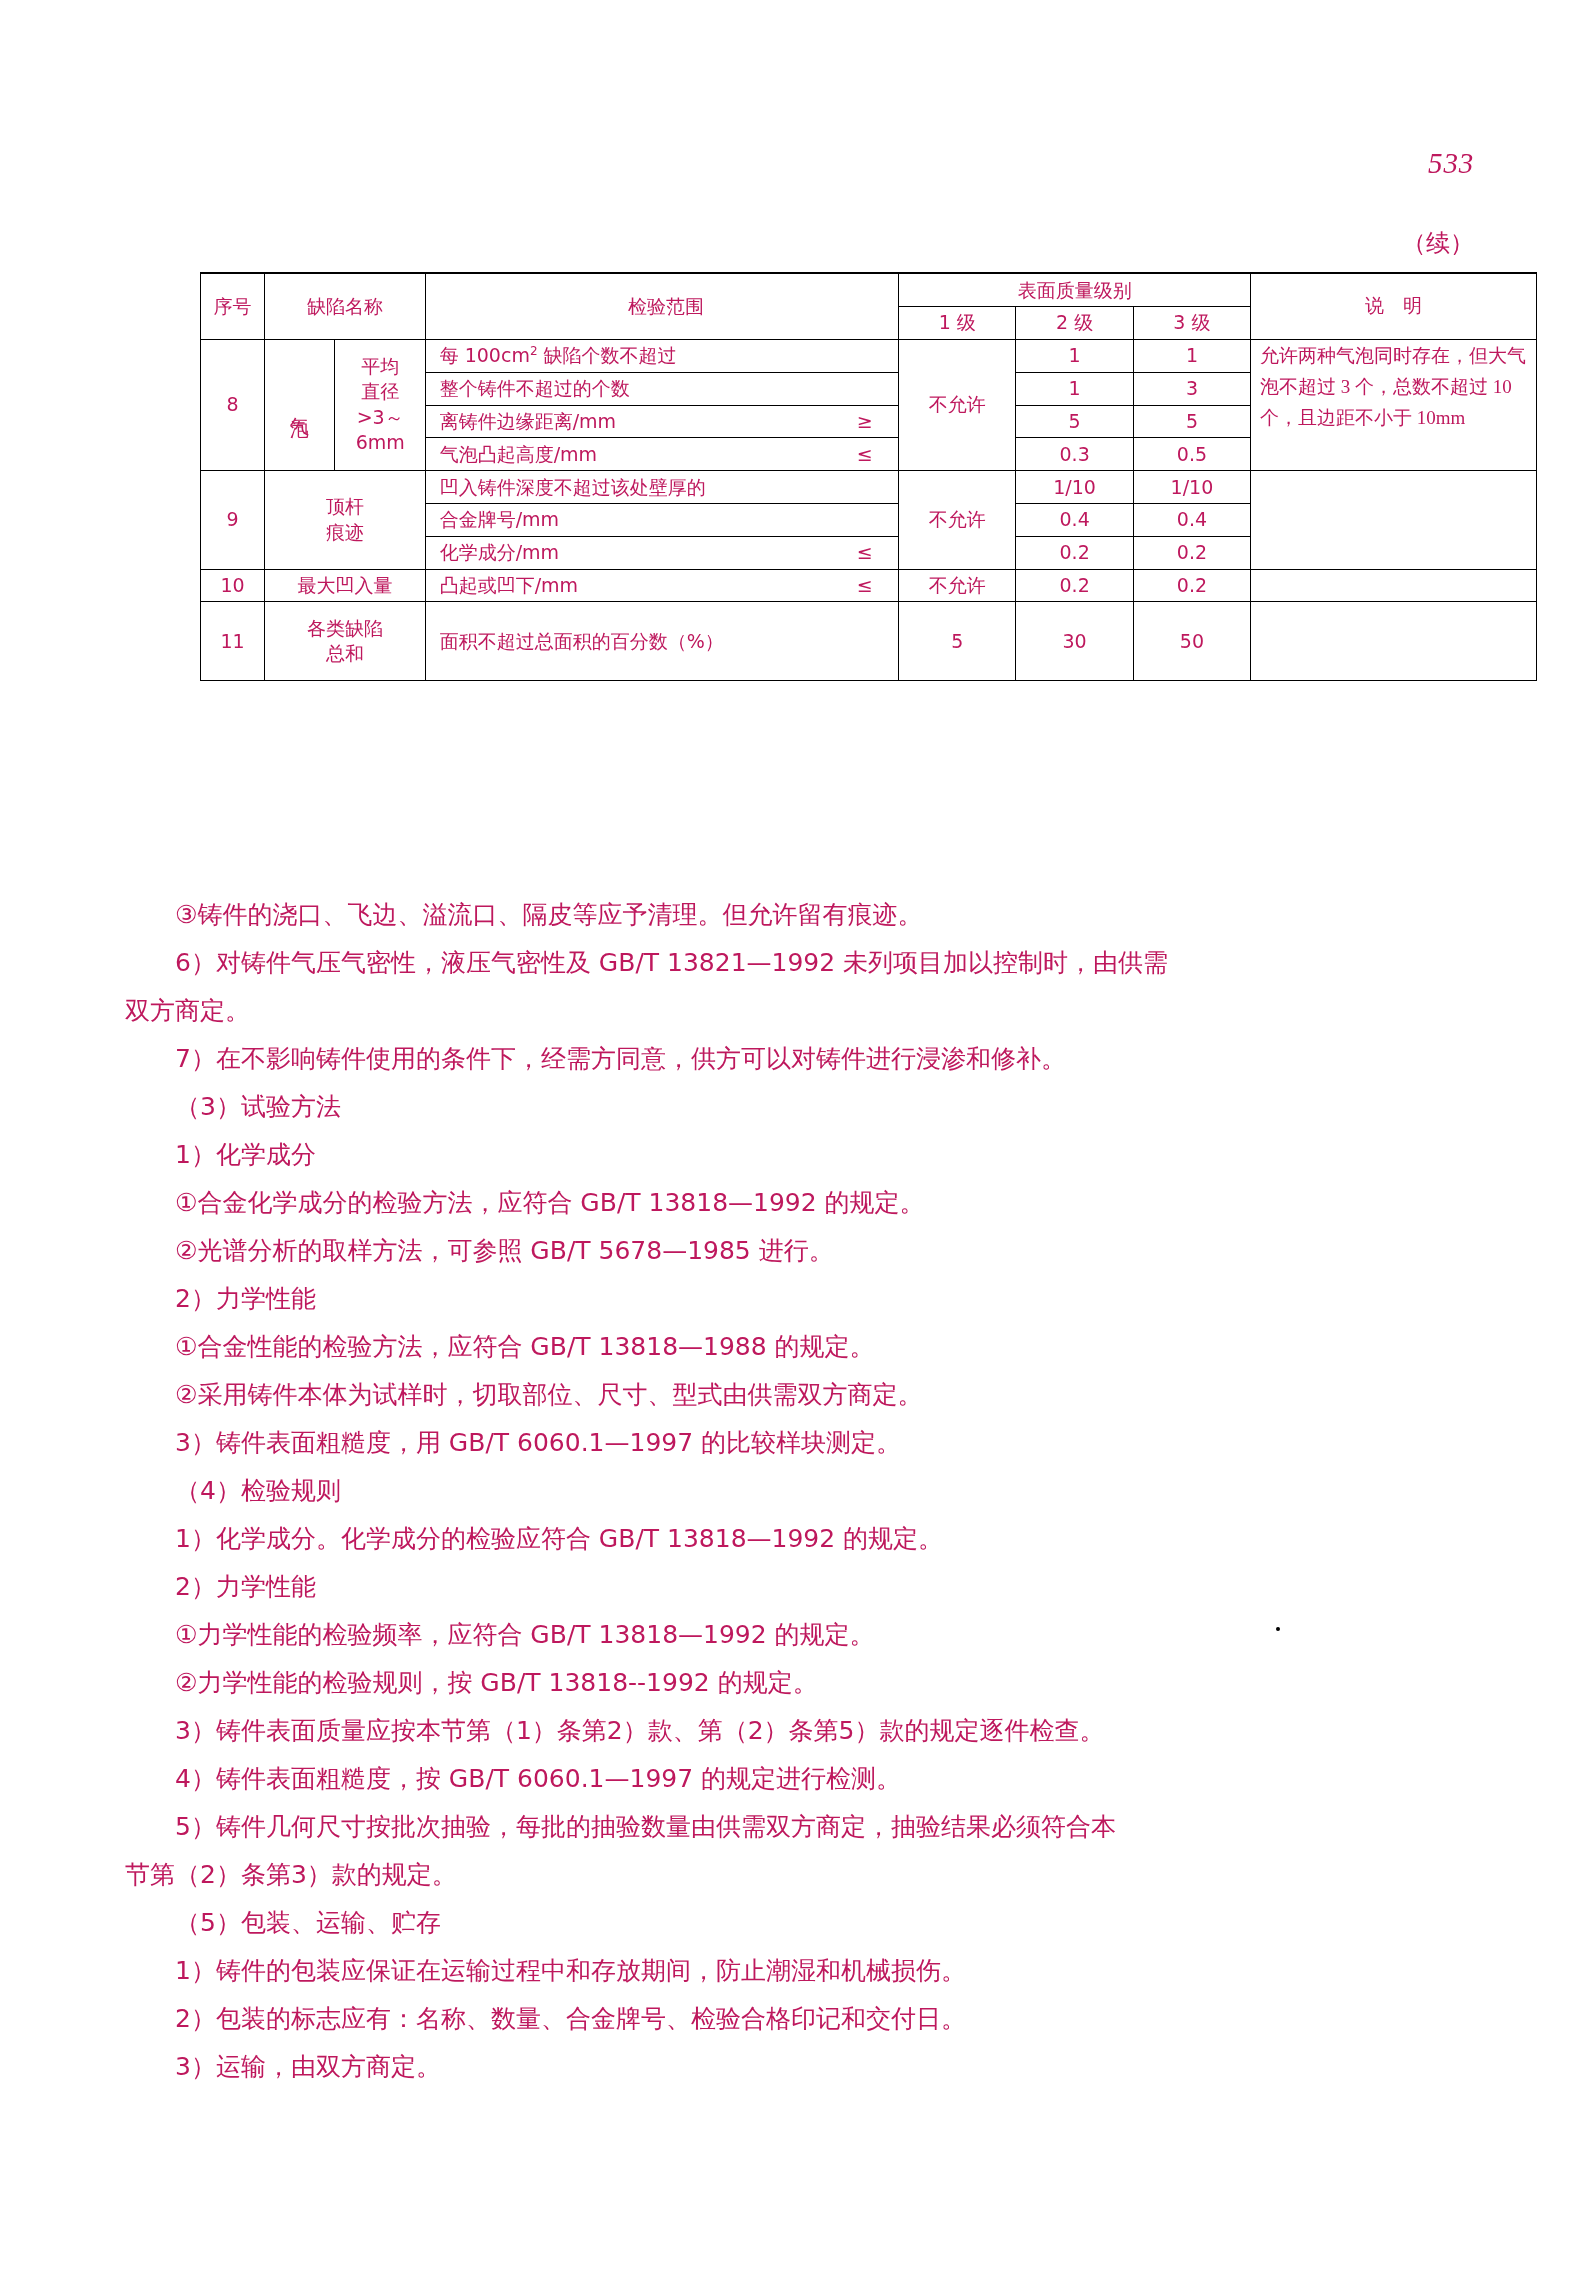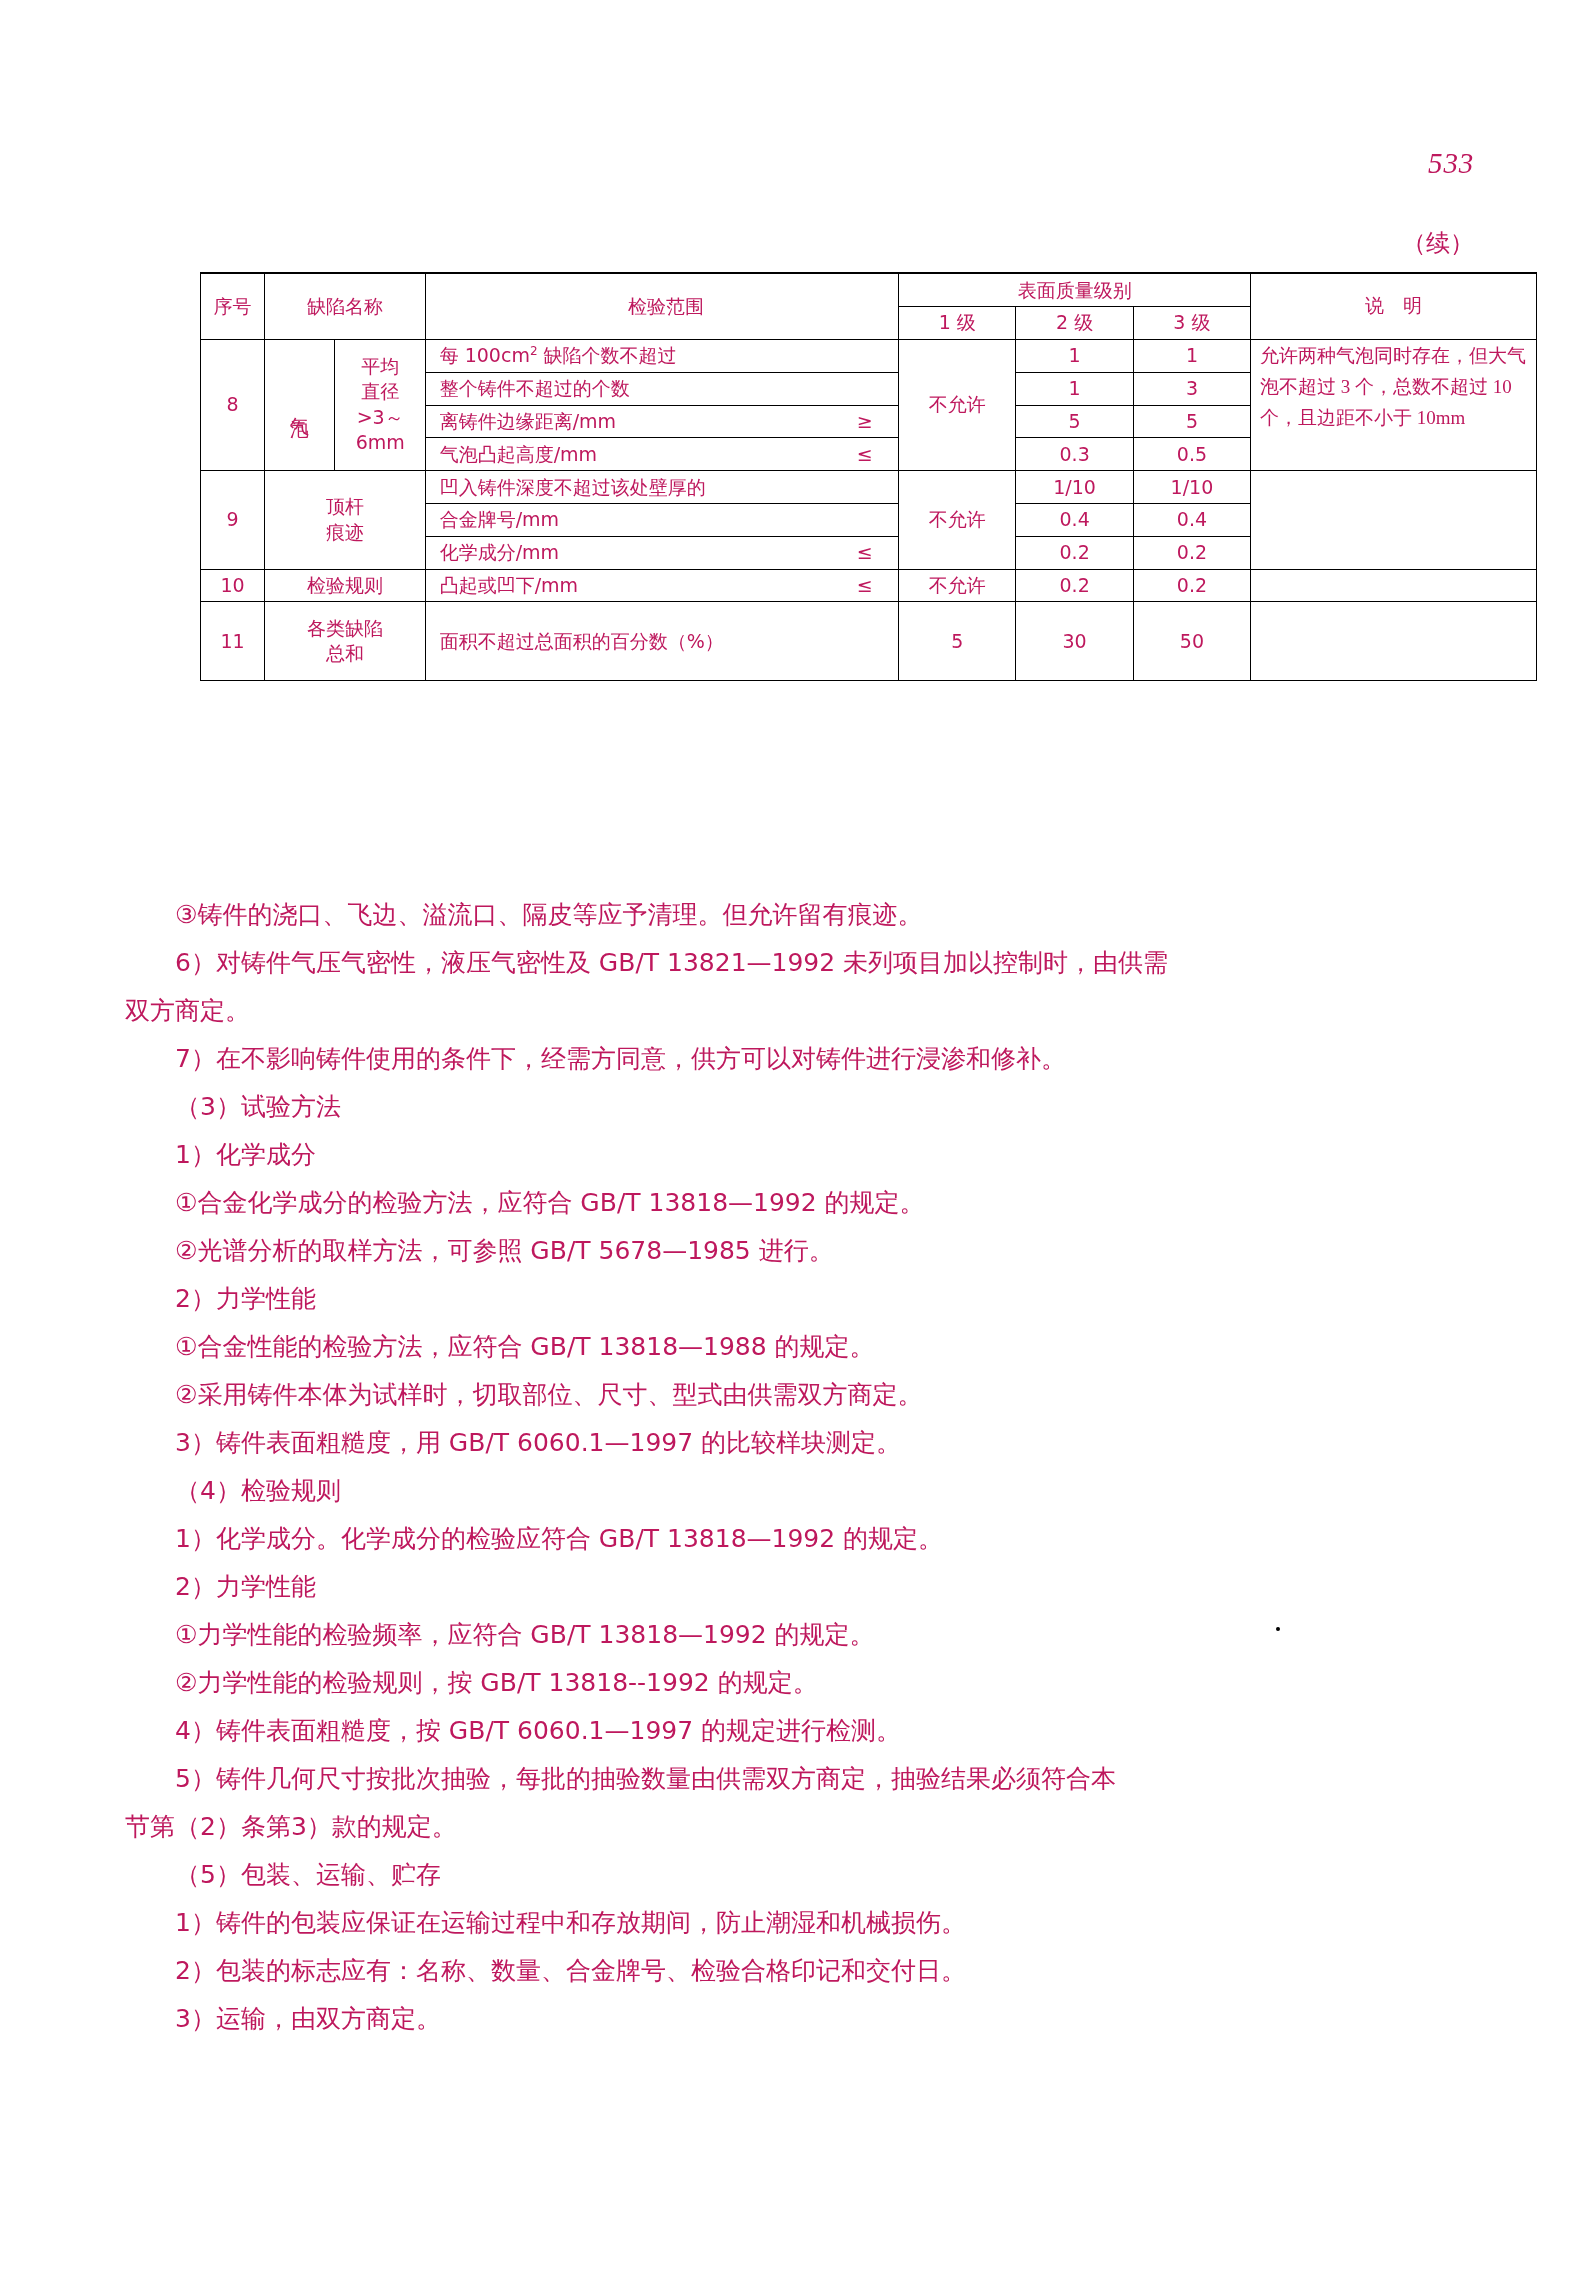--- a/index.html
+++ b/index.html
@@ -216,21 +216,21 @@
                 <span>化学成分/mm</span>
                 <span class="sym">≤</span>
               </div>
           </td>
           <td class="c-lv">0.2</td>
           <td class="c-lv">0.2</td>
         </tr>
 
         <tr>
           <td class="c-seq">10</td>
-          <td class="c-name" colspan="2">检验规则</td>
+          <td class="c-name" colspan="2">最大凹入量</td>
           <td class="c-range">
             <div class="rng">
                 <span>凸起或凹下/mm</span>
                 <span class="sym">≤</span>
               </div>
           </td>
           <td class="c-lv">不允许</td>
           <td class="c-lv">0.2</td>
           <td class="c-lv">0.2</td>
           <td class="c-note"></td>
@@ -267,20 +267,21 @@
       <p class="indent1">②光谱分析的取样方法，可参照 GB/T 5678—1985 进行。</p>
       <p class="indent1">2）力学性能</p>
       <p class="indent1">①合金性能的检验方法，应符合 GB/T 13818—1988 的规定。</p>
       <p class="indent1">②采用铸件本体为试样时，切取部位、尺寸、型式由供需双方商定。</p>
       <p class="indent1">3）铸件表面粗糙度，用 GB/T 6060.1—1997 的比较样块测定。</p>
       <p class="indent1">（4）检验规则</p>
       <p class="indent1">1）化学成分。化学成分的检验应符合 GB/T 13818—1992 的规定。</p>
       <p class="indent1">2）力学性能</p>
       <p class="indent1">①力学性能的检验频率，应符合 GB/T 13818—1992 的规定。</p>
       <p class="indent1">②力学性能的检验规则，按 GB/T 13818--1992 的规定。</p>
+      <p class="indent1">3）铸件表面质量应按本节第（1）条第2）款、第（2）条第5）款的规定逐件检查。</p>
       <p class="indent1">4）铸件表面粗糙度，按 GB/T 6060.1—1997 的规定进行检测。</p>
       <p class="indent1">5）铸件几何尺寸按批次抽验，每批的抽验数量由供需双方商定，抽验结果必须符合本</p>
       <p class="indent0">节第（2）条第3）款的规定。</p>
       <p class="indent1">（5）包装、运输、贮存</p>
       <p class="indent1">1）铸件的包装应保证在运输过程中和存放期间，防止潮湿和机械损伤。</p>
       <p class="indent1">2）包装的标志应有：名称、数量、合金牌号、检验合格印记和交付日。</p>
       <p class="indent1">3）运输，由双方商定。</p>
     </div>
   <div class="dot"></div>
 

